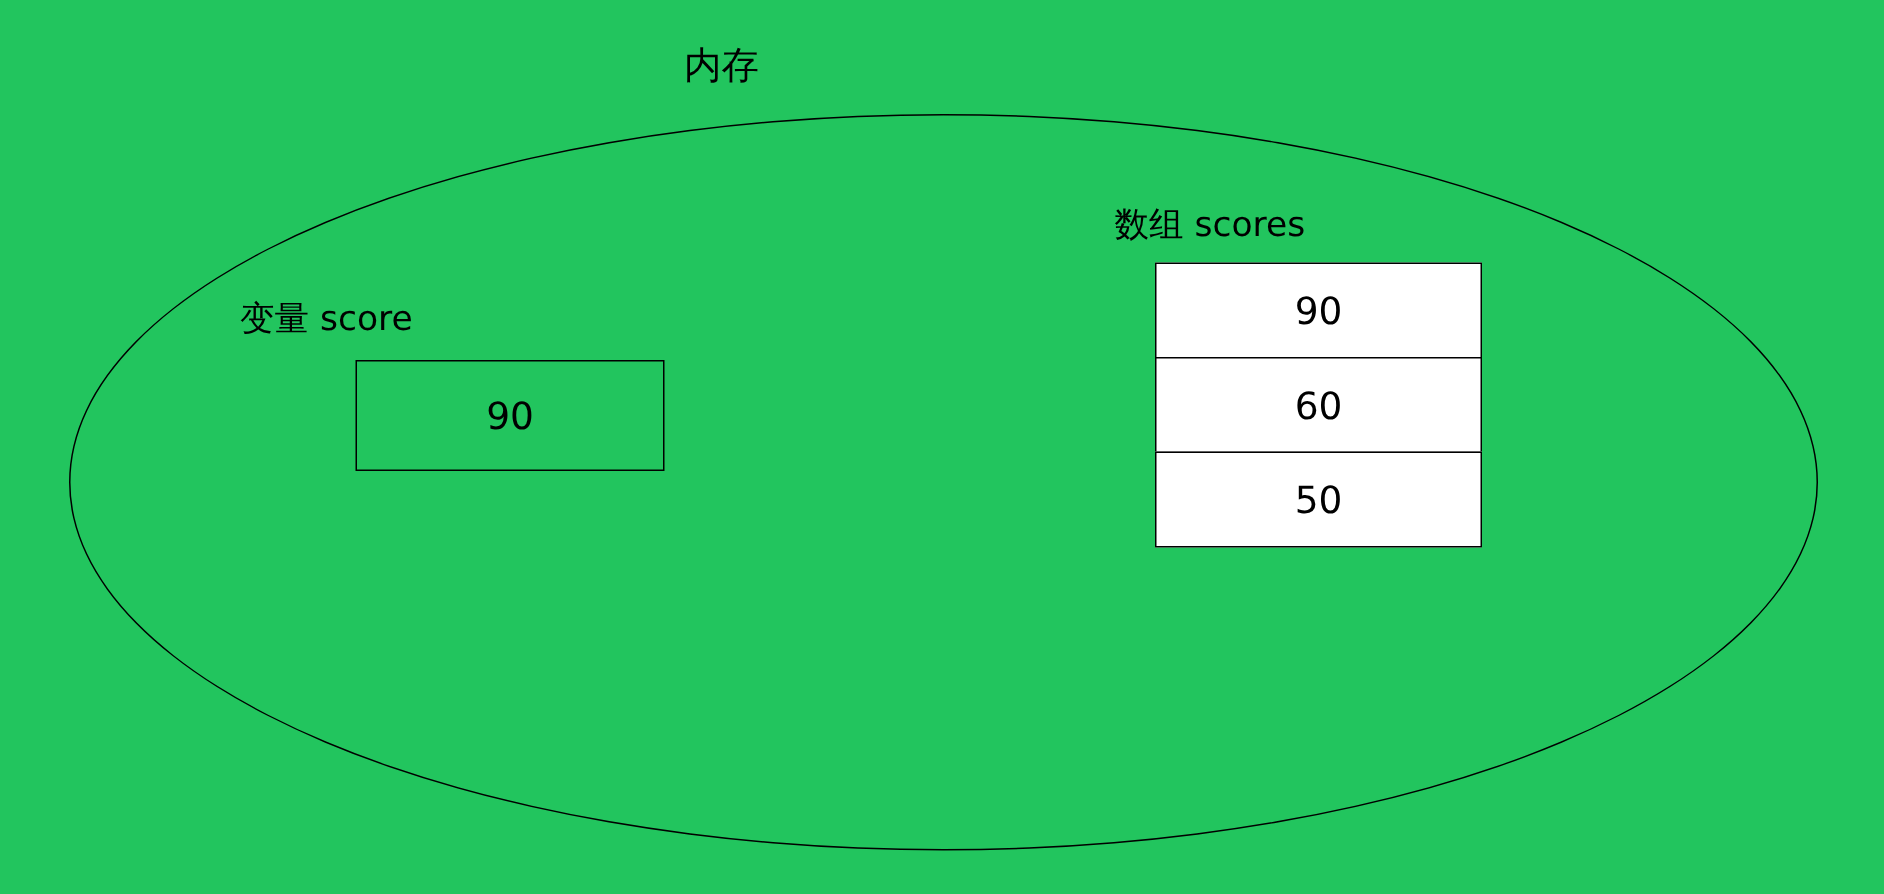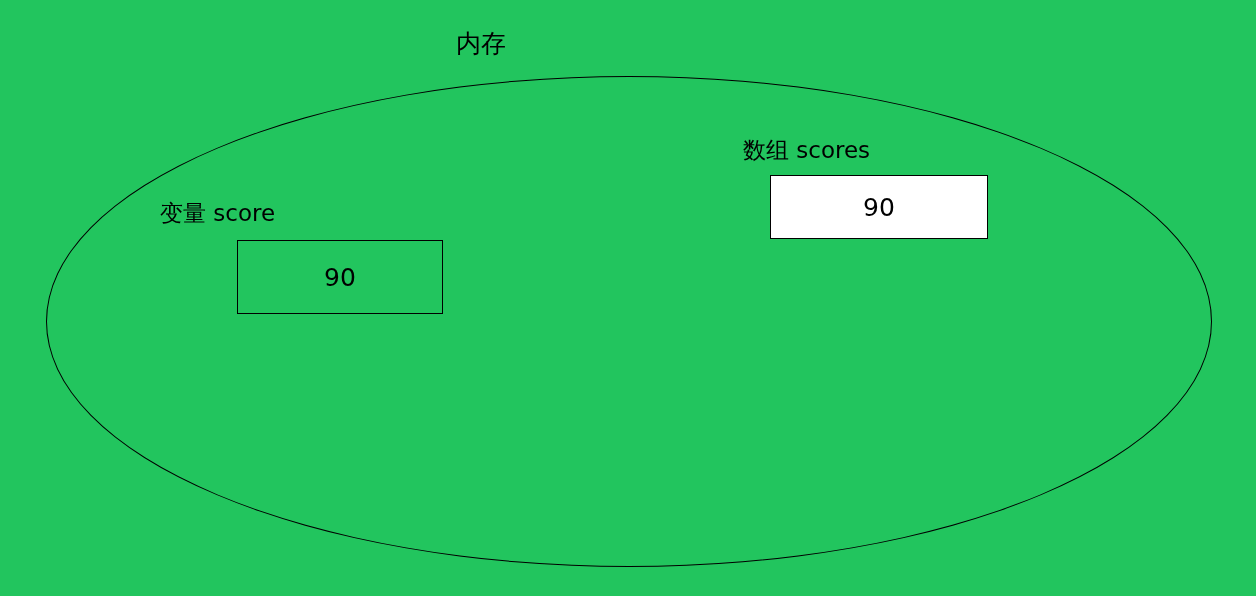--- a/index.html
+++ b/index.html
@@ -100,15 +100,21 @@
   <div class="variable-box">
     <span>90</span>
   </div>
 
   <div class="array-label">数组 scores</div>
 
   <div class="array-stack">
     <div class="array-cell">
       <span>90</span>
     </div>
+    <div class="array-cell">
+      <span>60</span>
+    </div>
+    <div class="array-cell">
+      <span>50</span>
+    </div>
   </div>
 
 </div>
 
 </body></html>

